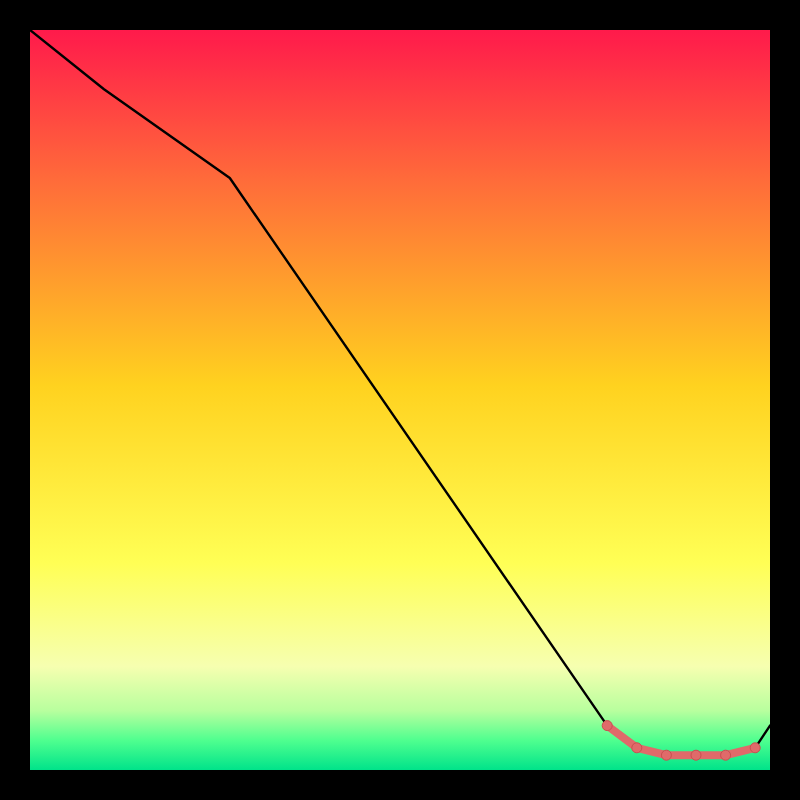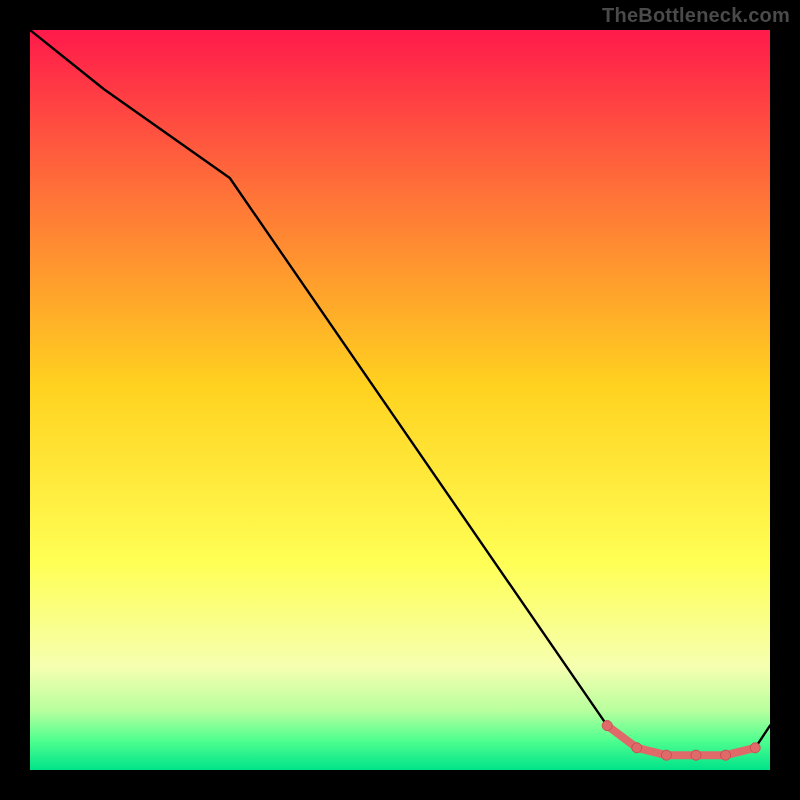--- a/index.html
+++ b/index.html
@@ -38,21 +38,20 @@
     display: block;
     width: 740px;
     height: 740px;
   }
 </style>
 </head>
 <body>
 
 <div class="stage">
 
-  <div class="watermark">TheBottleneck.com</div>
 
   <div class="plot">
     <svg id="plot-svg" viewBox="0 0 740 740" preserveAspectRatio="none">
       <defs>
         <linearGradient id="bg-grad" x1="0" y1="0" x2="0" y2="1">
           <stop id="g0" offset="0%" stop-color="#ff1a4b"></stop>
           <stop id="g1" offset="20%" stop-color="#ff6a3a"></stop>
           <stop id="g2" offset="48%" stop-color="#ffd21f"></stop>
           <stop id="g3" offset="72%" stop-color="#ffff55"></stop>
           <stop id="g4" offset="86%" stop-color="#f6ffb0"></stop>

